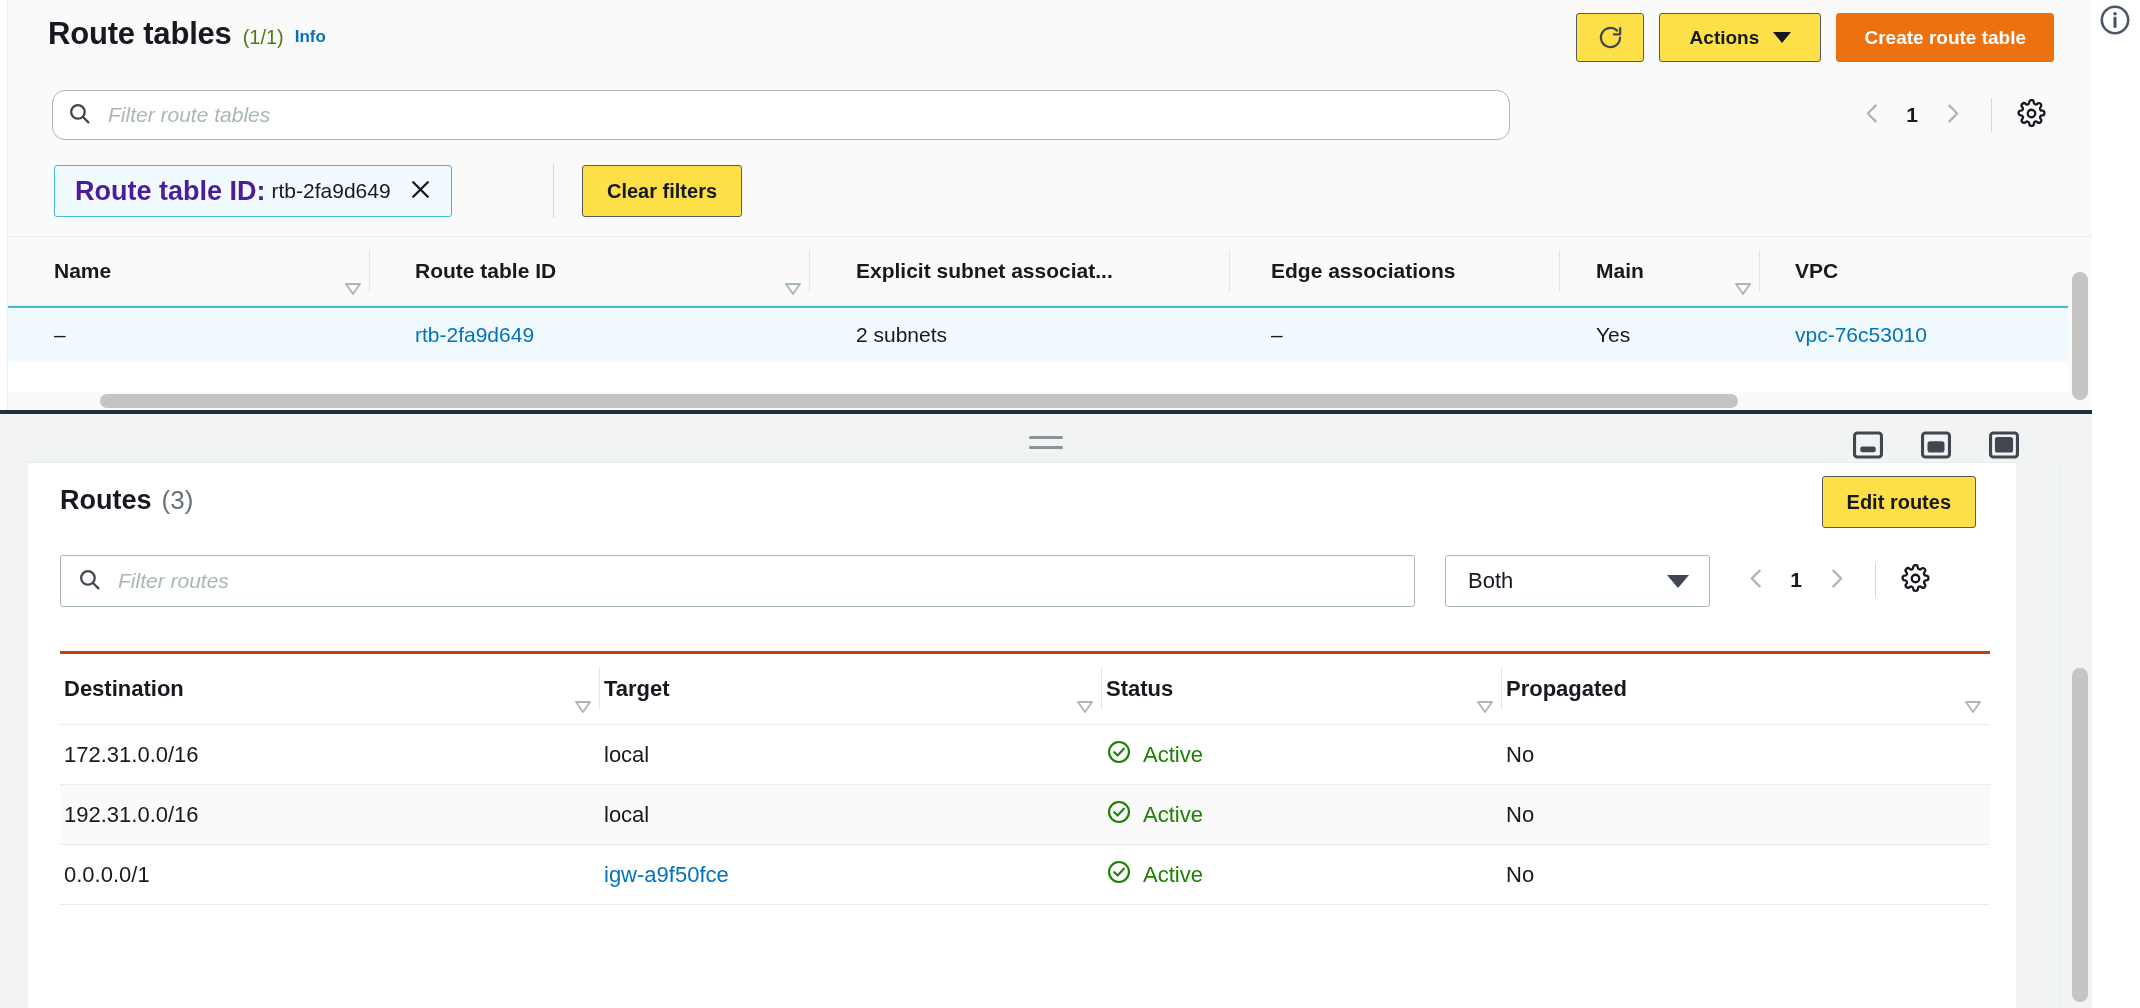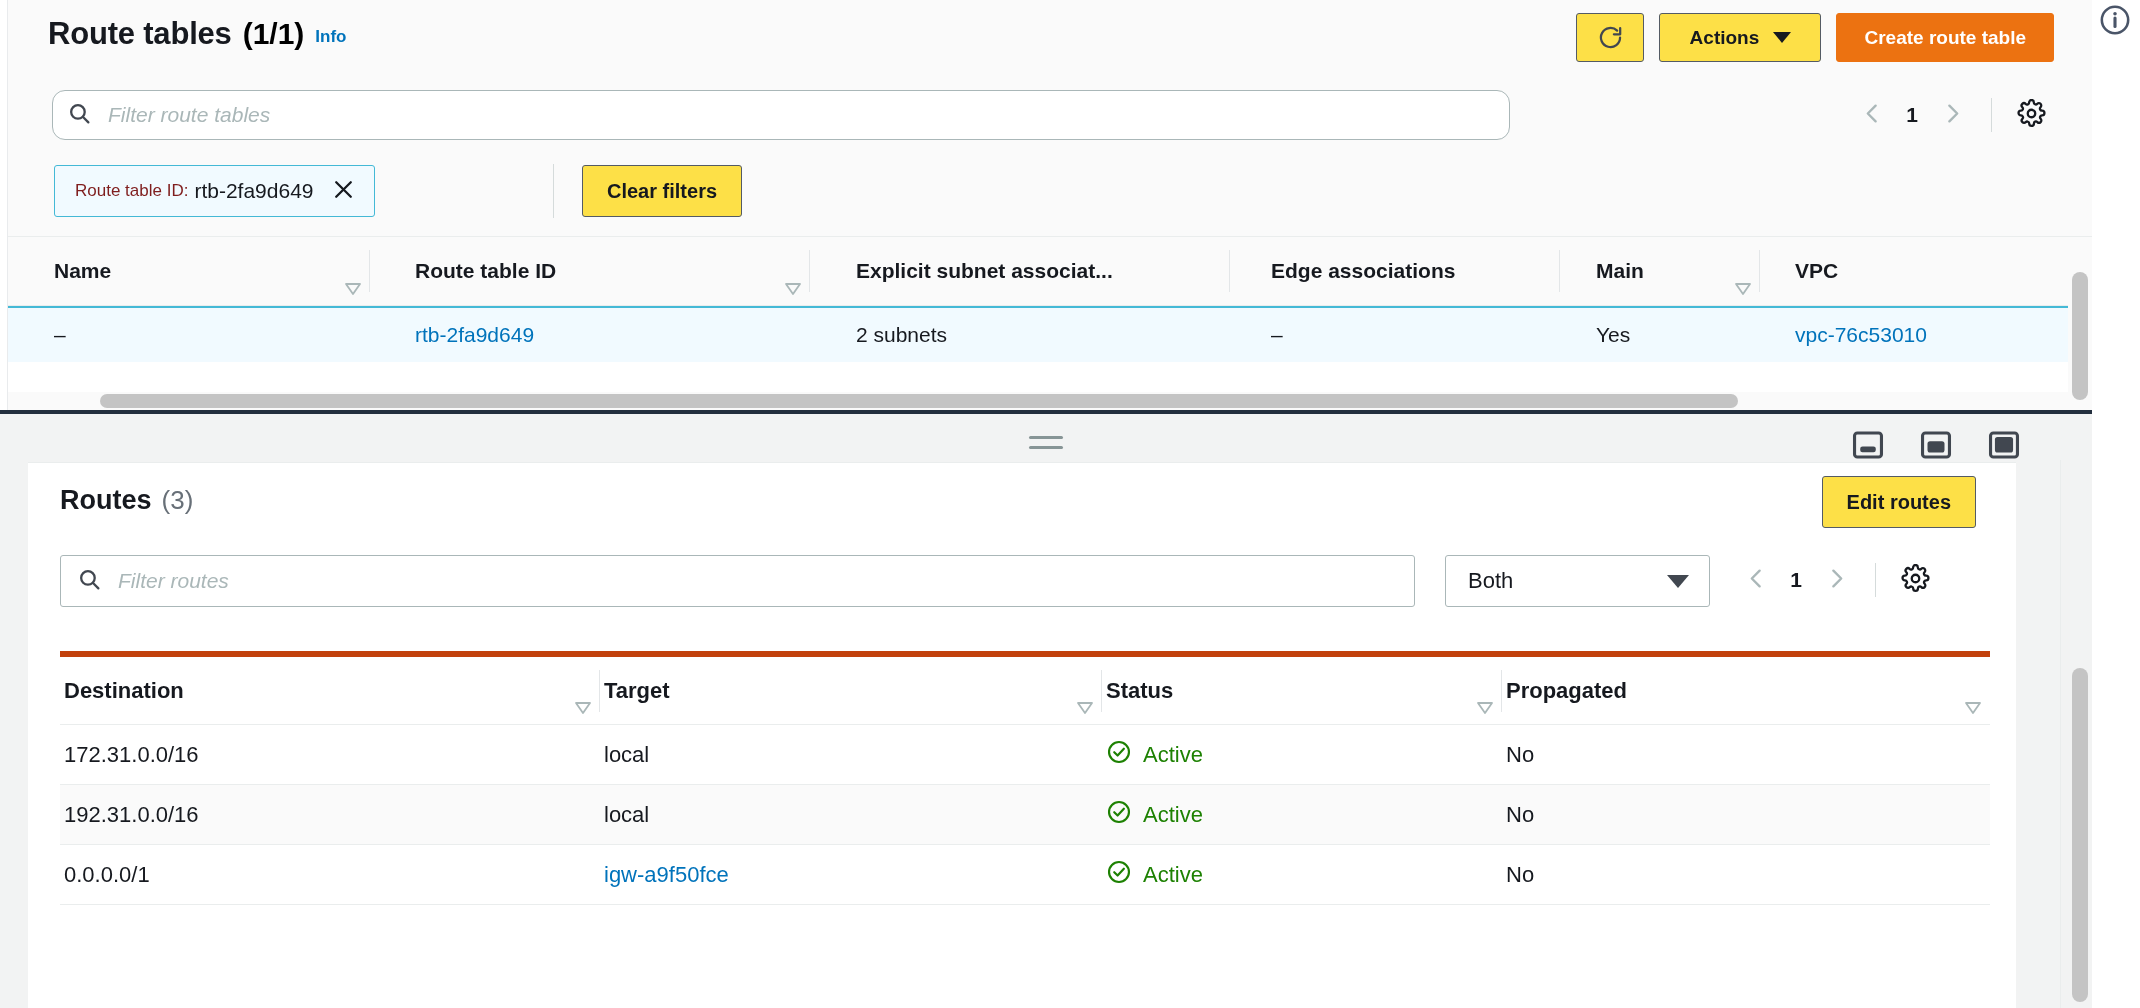--- a/index.html
+++ b/index.html
@@ -32,21 +32,21 @@
   .upper-head {
     position: relative; height: 88px; background: #fafafa;
   }
   .page-title-wrap {
     position: absolute; left: 40px; top: 16px;
     display: flex; align-items: baseline; gap: 11px;
   }
   .page-title {
     font-size: 31px; font-weight: 700; color: #16191f; letter-spacing: -0.2px;
   }
-  .page-count { font-size: 30px; font-weight: 700; color: #000000; }
+  .page-count { font-size: 20px; font-weight: 400; color: #4d7c0f; }
   .info-link {
     font-size: 17px; font-weight: 700; color: #0073bb; text-decoration: none;
     position: relative; top: -2px;
   }
 
   .head-actions {
     position: absolute; right: 38px; top: 13px;
     display: flex; align-items: center; gap: 15px;
   }
   .btn {
@@ -101,21 +101,21 @@
   .gear-btn { width: 46px; height: 46px; display: flex; align-items: center; justify-content: center; cursor: pointer; }
 
   
   .chip-row { position: relative; height: 84px; background: #fafafa; }
   .chip {
     position: absolute; left: 46px; top: 13px; height: 52px;
     border: 1.5px solid #44b9d6; border-radius: 3px; background: #f1faff;
     display: flex; align-items: center; gap: 17px; padding: 0 18px 0 20px;
     cursor: pointer;
   }
-  .chip-label { font-size: 17px; font-weight: 400; color: #7f1d1d; }
+  .chip-label { font-size: 27px; font-weight: 700; color: #4c1d95; }
   .chip-value { font-size: 21px; font-weight: 400; color: #16191f; margin-left: -11px; }
   .chip-x { font-size: 26px; color: #16191f; line-height: 1; font-weight: 400; }
   .chip-divider {
     position: absolute; left: 545px; top: 12px; width: 1px; height: 54px; background: #d5dbdb;
   }
   .btn-clear {
     position: absolute; left: 574px; top: 13px; height: 52px;
     padding: 0 24px; font-size: 20px;
   }
 
@@ -224,21 +224,21 @@
     border-left: 11px solid transparent; border-right: 11px solid transparent;
     border-top: 13px solid #414750;
   }
   .routes-pager {
     position: absolute; left: 1705px; top: 14px; display: flex; align-items: center;
   }
 
   .routes-tbl { position: absolute; left: 32px; right: 26px; top: 188px; }
   .rt-head {
     display: flex; align-items: center; height: 74px;
-    border-top: 6px solid #c2410c; border-bottom: 1px solid #eaeded;
+    border-top: 3px solid #c2410c; border-bottom: 1px solid #eaeded;
     background: #ffffff;
   }
   .rt-row {
     display: flex; align-items: center; height: 60px;
     border-bottom: 1px solid #eaeded; font-size: 22px; color: #16191f;
   }
   .rt-row.alt { background: #fafafa; }
   .rc-dest { width: 540px; padding-left: 4px; position: relative; }
   .rc-target { width: 502px; padding-left: 4px; position: relative; }
   .rc-status { width: 400px; padding-left: 4px; position: relative; }

